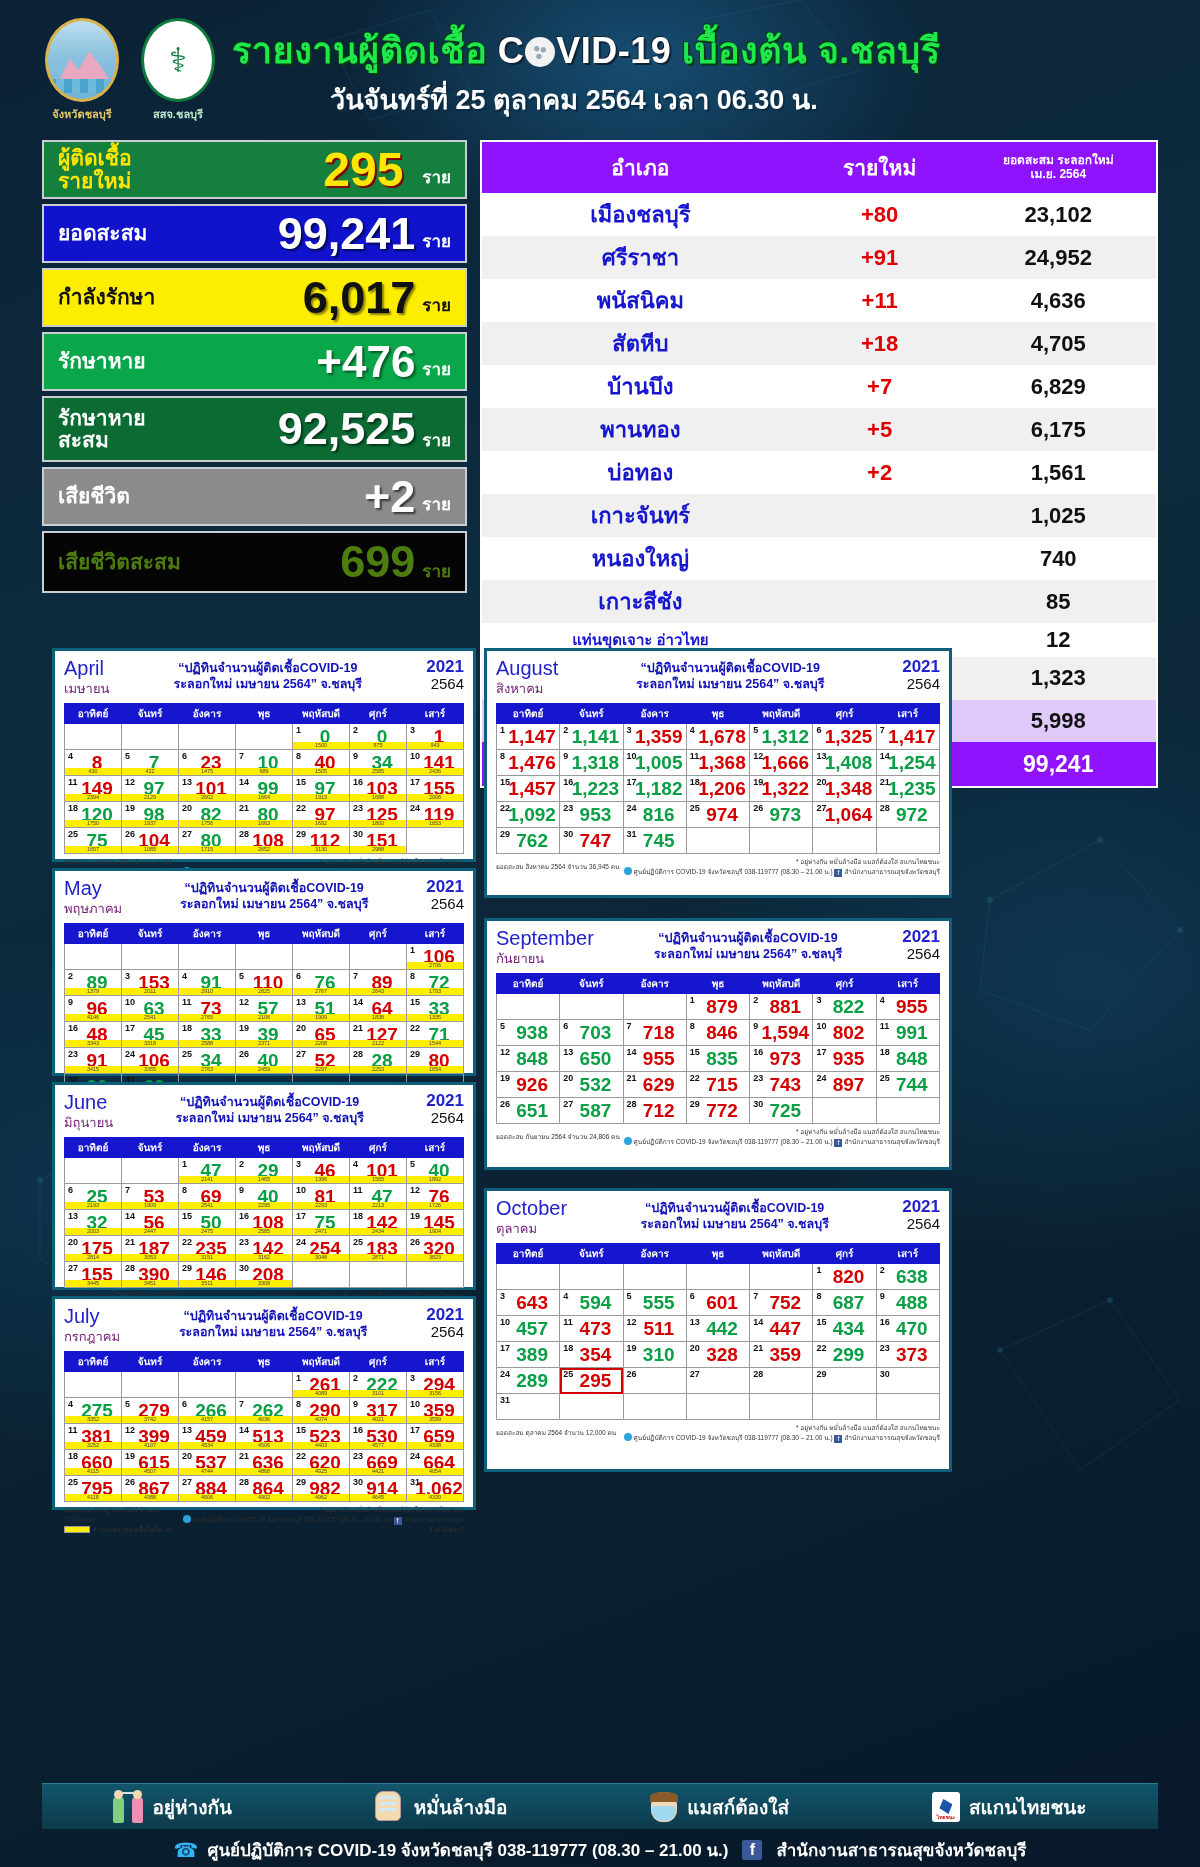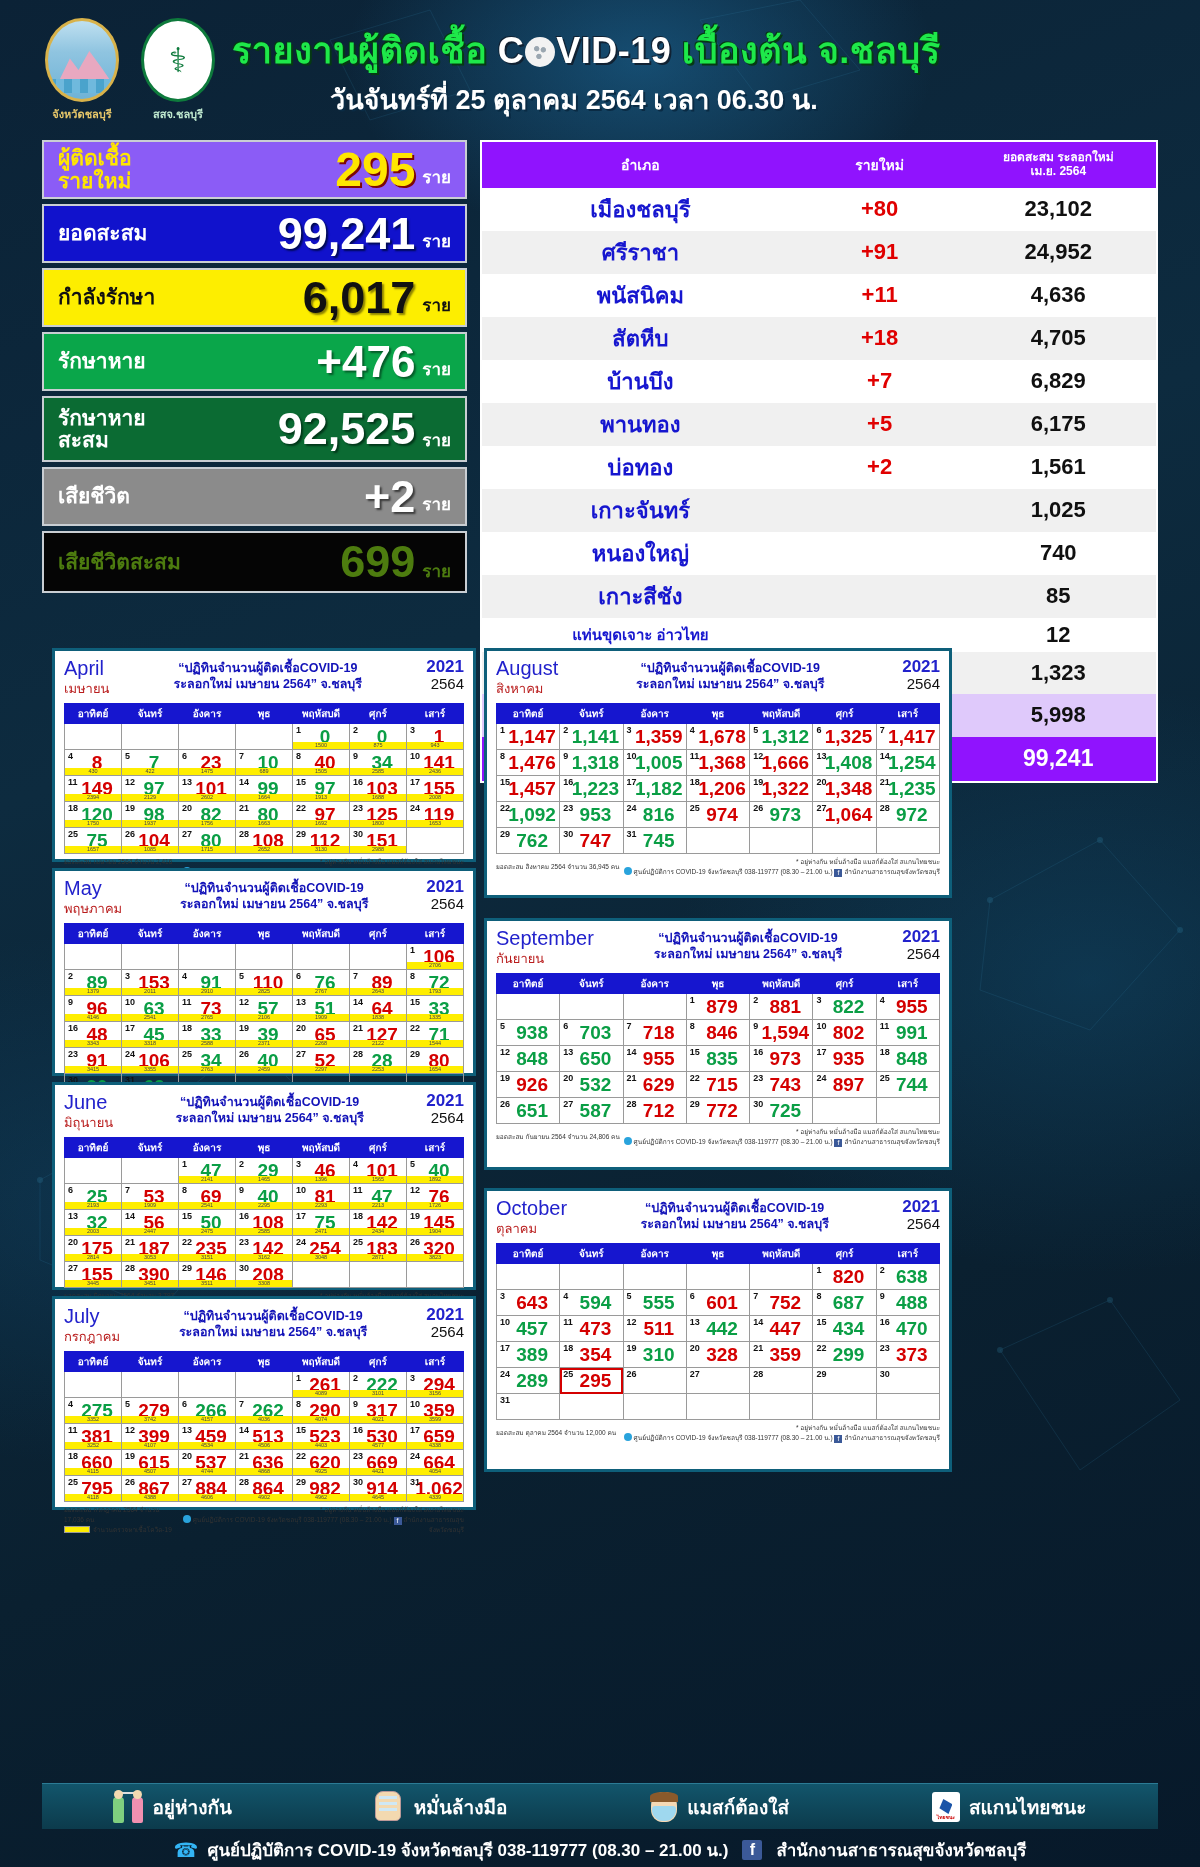--- a/index.html
+++ b/index.html
@@ -64,21 +64,21 @@
 
   
   .stats { position:absolute; left:42px; top:140px; width:425px; }
   .srow {
     display:flex; align-items:center; height:59px; margin-bottom:5px;
     border:2px solid #c9ced3; padding:0 14px; position:relative;
   }
   .srow .lab { font-size:21px; font-weight:bold; line-height:1.05; }
   .srow .val { font-weight:bold; margin-left:auto; }
   .srow .unit { font-size:17px; font-weight:bold; margin-left:7px; align-self:flex-end; padding-bottom:7px; }
-  .r-new   { background:#8b5cf6; }
+  .r-new   { background:#15803d;gap:12px; }
   .r-new .lab { color:#ffe600; }
   .r-new .val { color:#ffe600; font-size:48px; text-shadow:2px 2px 0 #7d0606; }
   .r-new .unit{ color:#ffffff; }
   .r-cum   { background:#1112cc; }
   .r-cum .lab, .r-cum .val, .r-cum .unit { color:#ffffff; }
   .r-cum .val { font-size:45px; text-shadow:2px 2px 2px #000a55; }
   .r-treat { background:#fdee00; }
   .r-treat .lab, .r-treat .val, .r-treat .unit { color:#111111; }
   .r-treat .val { font-size:45px; text-shadow:2px 2px 2px #8b8000; }
   .r-rec   { background:#0aa64a; }
@@ -92,21 +92,21 @@
   .r-death .val { font-size:45px; text-shadow:2px 2px 2px #3b3b3b; }
   .r-deathc{ background:#050505; height:62px; }
   .r-deathc .lab, .r-deathc .val, .r-deathc .unit { color:#4d7c0f; }
   .r-deathc .val { font-size:45px; }
 
   
   .dtable { position:absolute; left:480px; top:140px; width:678px;
     border:2px solid #ffffff; background:#ffffff; }
   .dtable table { width:100%; border-collapse:collapse; }
   .dtable thead th {
-    background:#9013fe; color:#ffffff; font-size:14px; font-weight:bold;
+    background:#9013fe; color:#ffffff; font-size:21px; font-weight:bold;
     padding:9px 4px; text-align:center; border:0;
   }
   .dtable thead th.small { font-size:12px; line-height:1.15; }
   .dtable tbody td { padding:4px 6px; font-size:22px; font-weight:bold; border:0; }
   .dtable tbody tr:nth-child(odd) { background:#ffffff; }
   .dtable tbody tr:nth-child(even) { background:#f0f0f0; }
   .dtable td.name { color:#1616cf; text-align:center; width:47%; }
   .dtable td.name.sm { font-size:15px; line-height:1.15; }
   .dtable td.chg  { color:#e00000; text-align:center; width:24%; }
   .dtable td.tot  { color:#101010; text-align:center; width:29%; }
@@ -115,21 +115,21 @@
   .dtable tr.sum td.name { color:#ffffff; }
   .dtable tr.sum td.chg { color:#ffffff; }
   .dtable tr.sum td.tot { color:#ffffff; }
 
   
   .cal {
     position:absolute; background:#ffffff; border:3px solid #0e5f7a; padding:7px 9px 5px;
   }
   .cal-head { display:flex; align-items:flex-start; margin-bottom:4px; }
   .cal-mon-en { font-size:20px; color:#2222cc; font-weight:normal; line-height:1; }
-  .cal-mon-th { font-size:13px; color:#b91c1c; }
+  .cal-mon-th { font-size:13px; color:#701a75; }
   .cal-mid { flex:1; text-align:center; color:#1212b8; font-weight:bold;
     font-size:12.5px; line-height:1.25; padding-top:3px; }
   .cal-yr { text-align:right; line-height:1.05; }
   .cal-yr .y1 { font-size:17px; color:#2222cc; font-weight:bold; }
   .cal-yr .y2 { font-size:15px; color:#111; }
   table.grid { width:100%; border-collapse:collapse; table-layout:fixed; }
   table.grid th {
     background:#1616cf; color:#fff; font-size:10px; font-weight:bold;
     border:1px solid #1616cf; padding:2px 0; text-align:center;
   }

